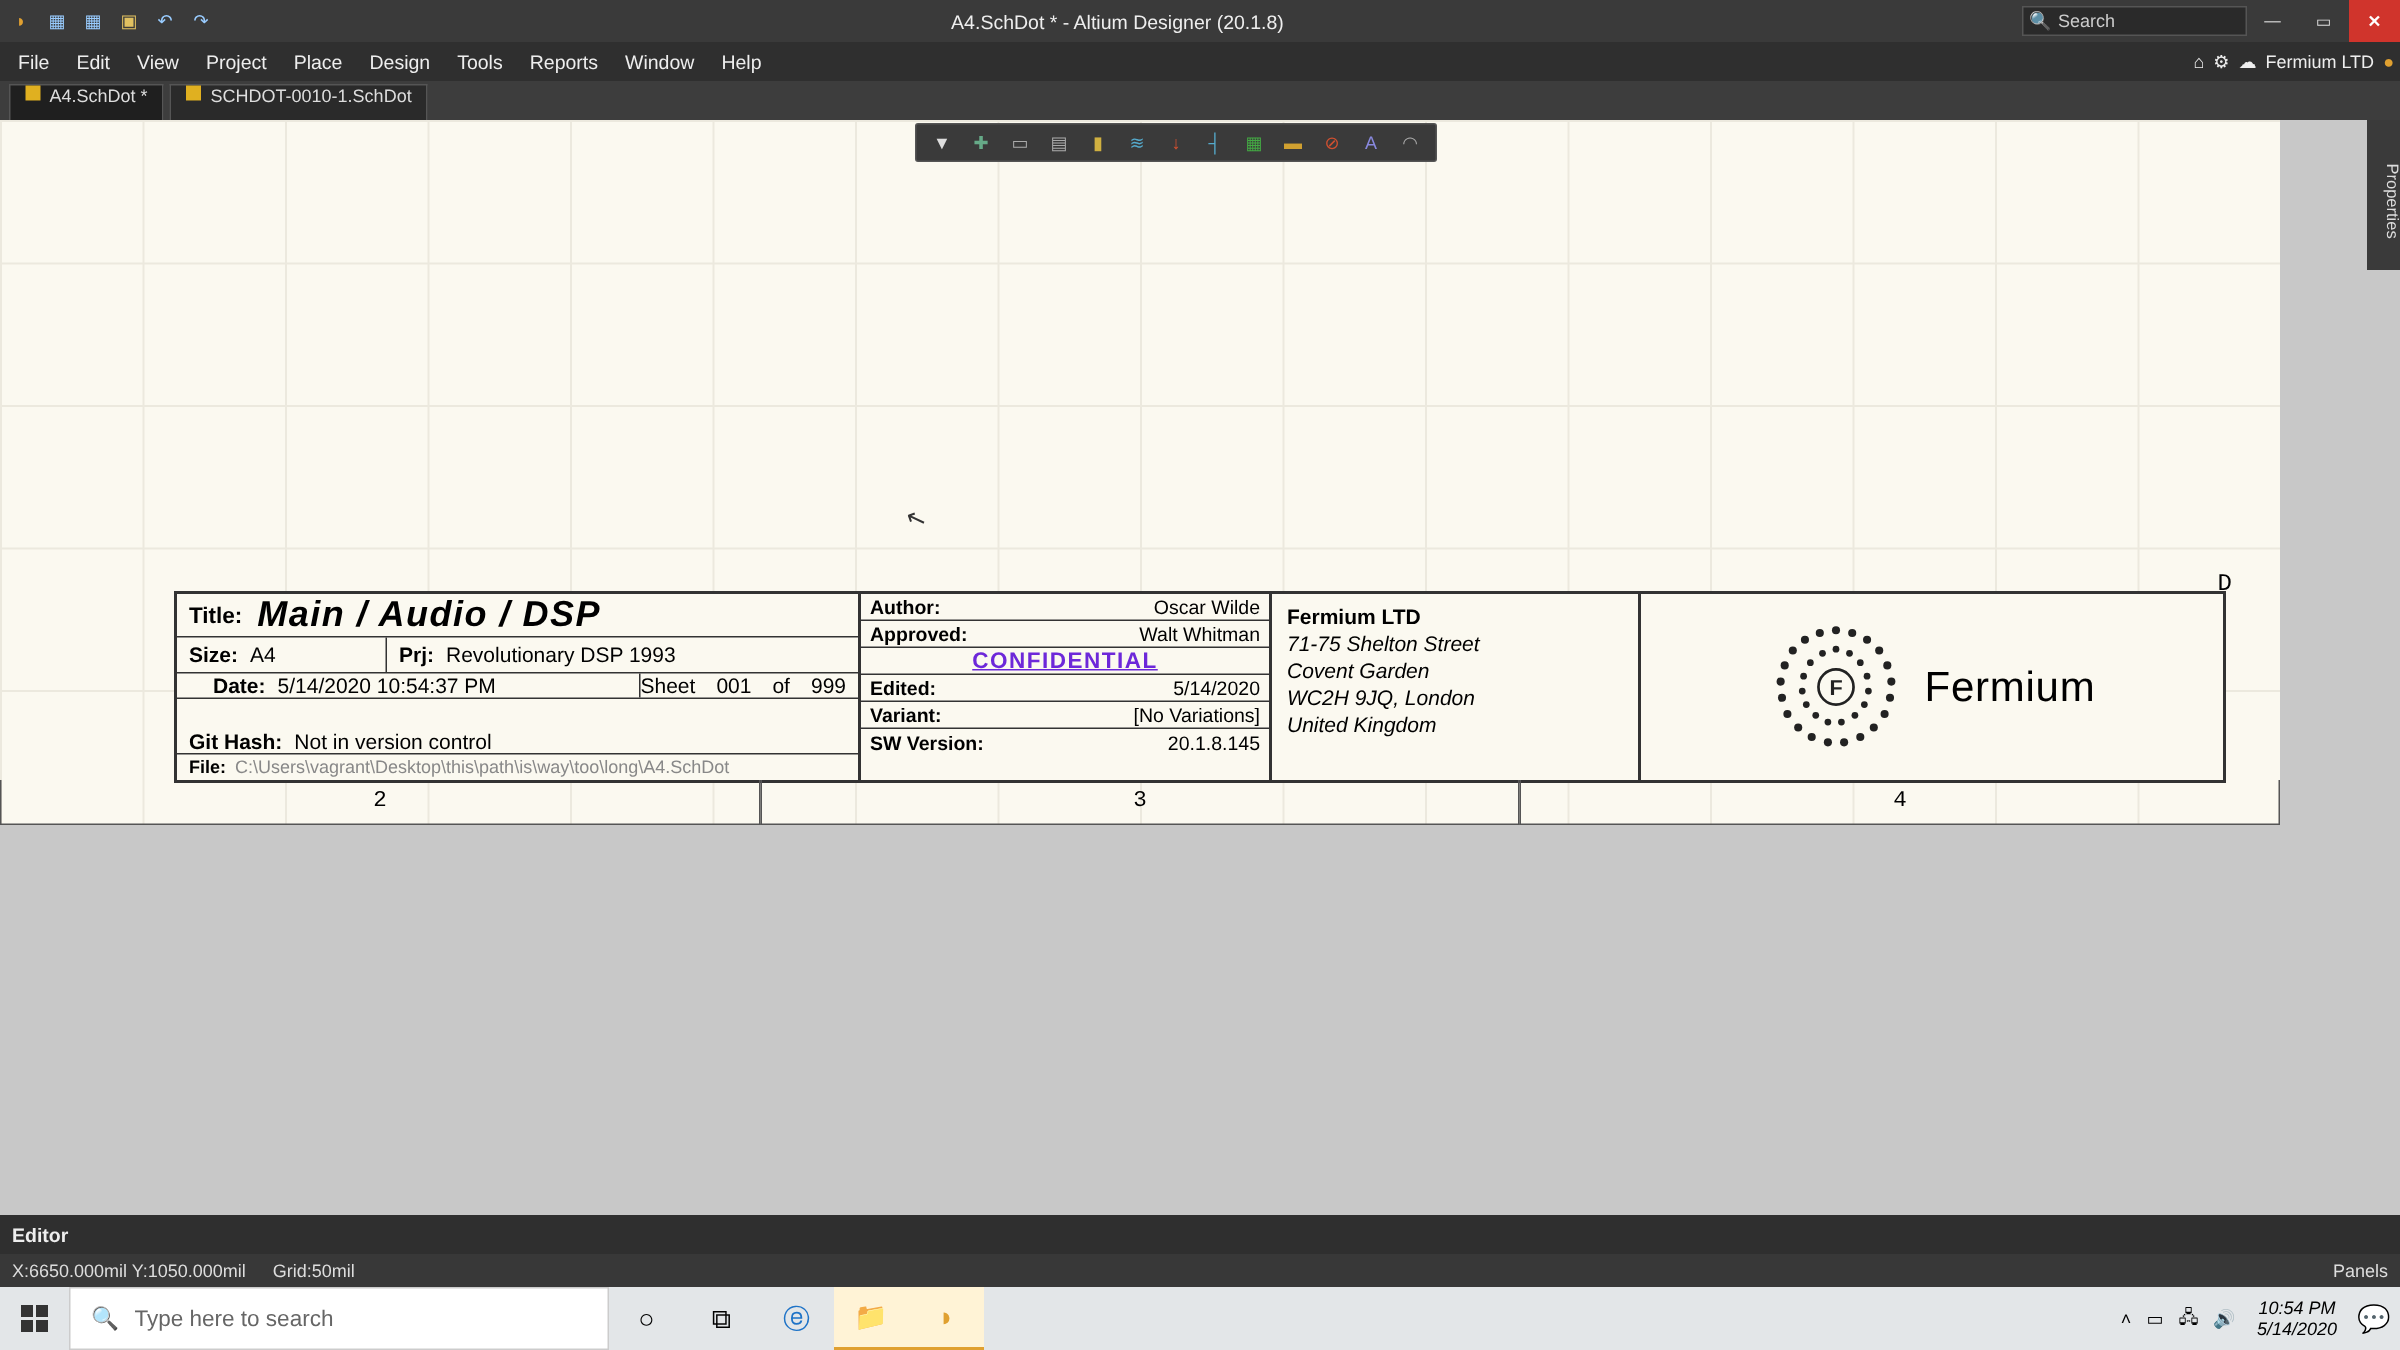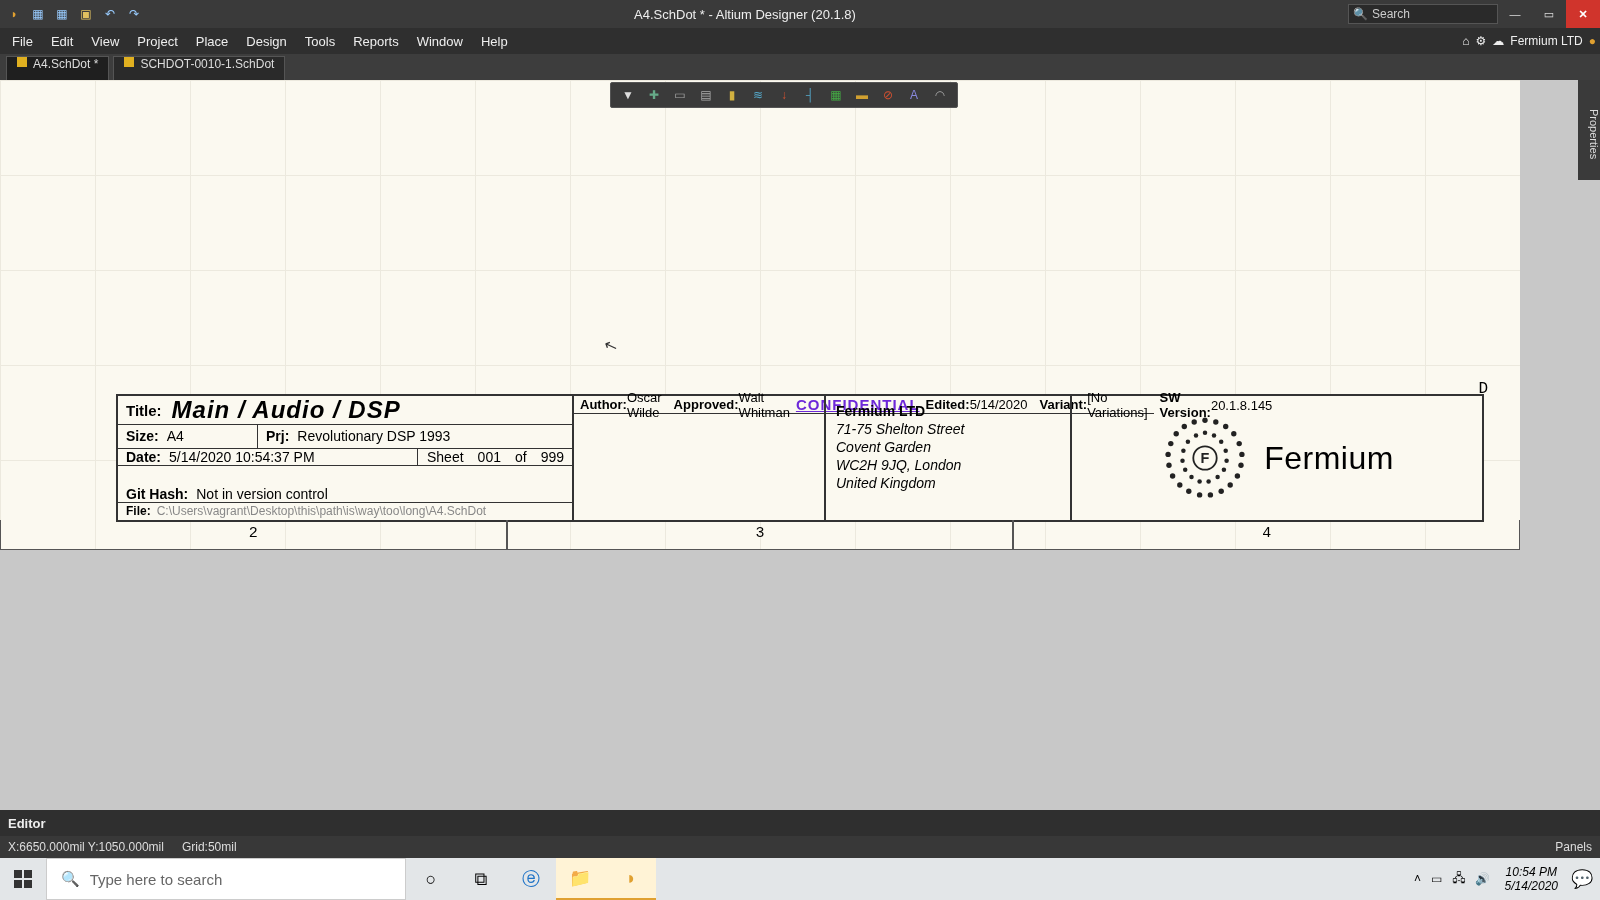--- a/index.html
+++ b/index.html
@@ -24,43 +24,43 @@
 .canvas { position:absolute; left:0; top:0; width:1520px; height:470px; background:#fbf9f0;}
 .canvas::before { content:""; position:absolute; inset:0;
   background-image:linear-gradient(to right,#ece9de 1px,transparent 1px),linear-gradient(to bottom,#ece9de 1px,transparent 1px);
   background-size:95px 95px;}
 .prop-tab { position:absolute; right:0; top:0; width:22px; height:100px; background:#3a3a3a; color:#ddd; writing-mode:vertical-rl; text-align:center; font-size:11px; padding-top:8px;}
 .sheet-ruler { position:absolute; left:0; top:440px; width:1520px; height:30px; display:flex; }
 .sheet-ruler > div { flex:1; border:1px solid #555; border-top:none; text-align:center; font-family:"Courier New",monospace; font-size:15px; line-height:28px;}
 .row-d { position:absolute; right:32px; top:300px; font-family:"Courier New",monospace; font-size:16px; }
 .titleblock { position:absolute; left:116px; top:314px; width:1368px; height:128px; background:#fbf9f0; border:2px solid #333; font-family:"Courier New",monospace; font-size:14px; display:flex;}
 .tb-colA { width:454px; display:flex; flex-direction:column;}
-.tb-colB { width:252px; display:flex; flex-direction:row; border-left:2px solid #333;}
+.tb-colB { width:274px; display:flex; flex-direction:column; border-left:2px solid #333;}
 .tb-colC { width:246px; border-left:2px solid #333; padding:6px 10px; font-style:italic; font-size:14px; line-height:18px;}
 .tb-colD { flex:1; border-left:2px solid #333; display:flex; align-items:center; justify-content:center;}
 .tb-rowtitle { height:36px; border-bottom:1px solid #333; display:flex; align-items:center; padding:0 8px; gap:10px;}
 .tb-rowtitle .label { font-weight:bold; font-size:15px;}
 .tb-rowtitle .val { font-size:24px; font-weight:bold; font-style:italic; letter-spacing:1px;}
 .tb-rowA2 { height:30px; border-bottom:1px solid #333; display:flex;}
 .tb-cell { display:flex; align-items:center; padding:0 8px; gap:8px;}
 .tb-cell .label { font-weight:bold;}
 .sizecell { width:140px; border-right:1px solid #333;}
 .prjcell { flex:1;}
-.tb-rowA3 { height:20px; border-bottom:1px solid #333; display:flex;}
+.tb-rowA3 { height:20px; border-bottom:1px solid #333; display:flex;padding-left:16px;}
 .datecell { width:300px; border-right:1px solid #333;}
 .sheetcell { flex:1; display:flex; align-items:flex-start; justify-content:flex-end; padding-right:8px; gap:14px;}
 .tb-rowA4 { height:20px; border-bottom:1px solid #333; display:flex;margin-top:20px;}
 .tb-rowA5 { height:22px; display:flex; align-items:center; padding:0 8px; gap:6px; font-size:12px;}
 .tb-rowA5 .val { color:#888;}
 .tb-bline { height:18px; border-bottom:1px solid #333; display:flex; align-items:center; padding:0 6px; justify-content:space-between; font-size:13px;}
 .tb-bline .label { font-weight:bold;}
 .conf { height:18px; border-bottom:1px solid #333; color:#6d28d9; font-weight:bold; text-decoration:underline; text-align:center; font-size:15px; letter-spacing:1px;}
 .logo-wrap { display:flex; align-items:center; gap:14px;}
 .logo-svg { width:90px; height:90px;}
-.logo-text { font-family:Arial,sans-serif; font-size:32px; font-weight:400; letter-spacing:0.5px;}
+.logo-text { font-family:Arial,sans-serif; font-size:28px; font-weight:400; letter-spacing:0.5px;}
 .sch-toolbar { position:absolute; left:610px; top:82px; height:26px; background:#3a3a3a; display:flex; align-items:center; gap:8px; padding:0 8px; border:1px solid #555; border-radius:2px;}
 .sch-toolbar span { width:18px; height:18px; display:flex; align-items:center; justify-content:center; font-size:12px;}
 .editor-strip { position:absolute; left:0; right:0; bottom:64px; height:26px; background:#2f2f2f; color:#eee; font-size:13px; display:flex; align-items:center; padding:0 8px; font-weight:bold;}
 .status-strip { position:absolute; left:0; right:0; bottom:42px; height:22px; background:#383838; color:#ddd; font-size:12px; display:flex; align-items:center; padding:0 8px; justify-content:space-between;}
 .taskbar { position:absolute; left:0; right:0; bottom:0; height:42px; background:#e3e6e8; display:flex; align-items:center;}
 .taskbar .start { width:46px; height:42px; display:flex; align-items:center; justify-content:center; font-size:16px;}
 .taskbar .search { width:360px; height:42px; background:#fff; display:flex; align-items:center; gap:10px; padding:0 14px; color:#666; font-size:15px; border:1px solid #ccc;}
 .taskbar .tbtn { width:50px; height:42px; display:flex; align-items:center; justify-content:center; font-size:18px;}
 .taskbar .tbtn.active { background:#fff3d6; border-bottom:2px solid #e0a030;}
 .taskbar .spacer { flex:1;}

